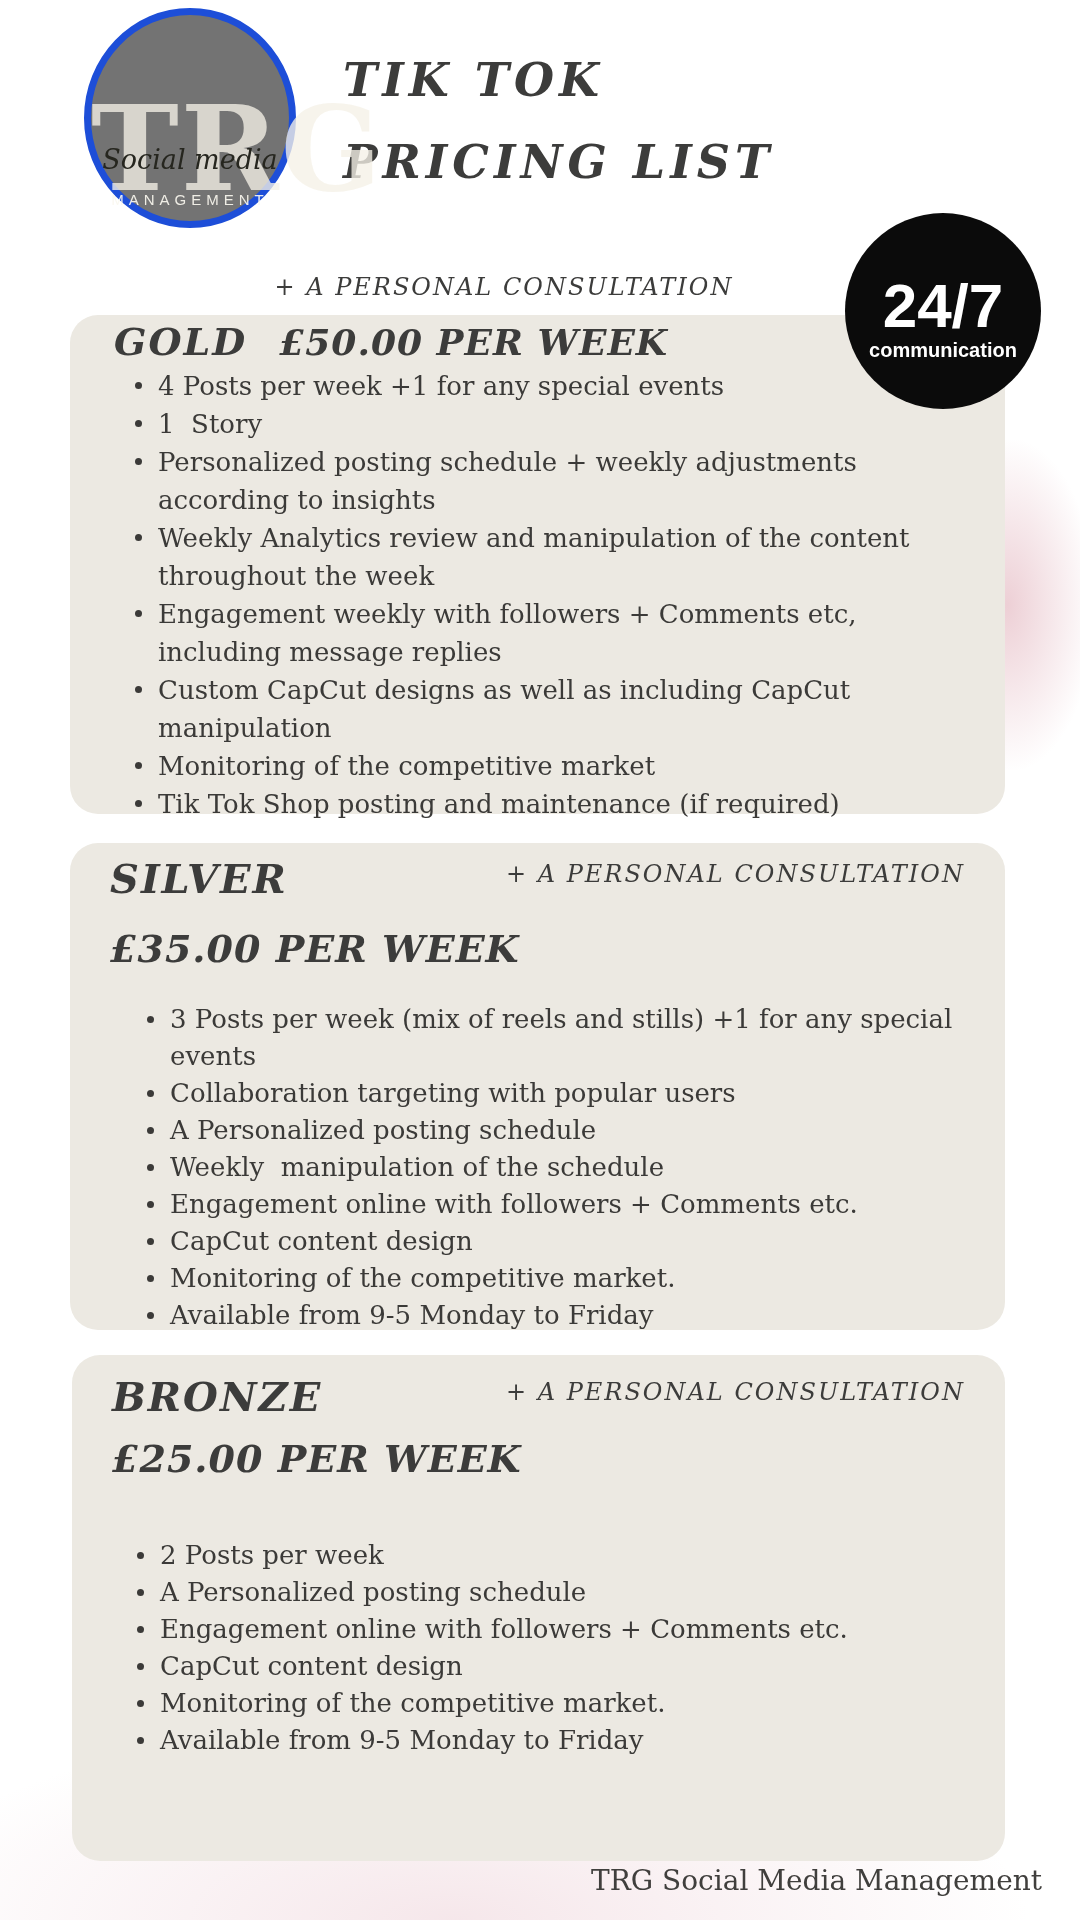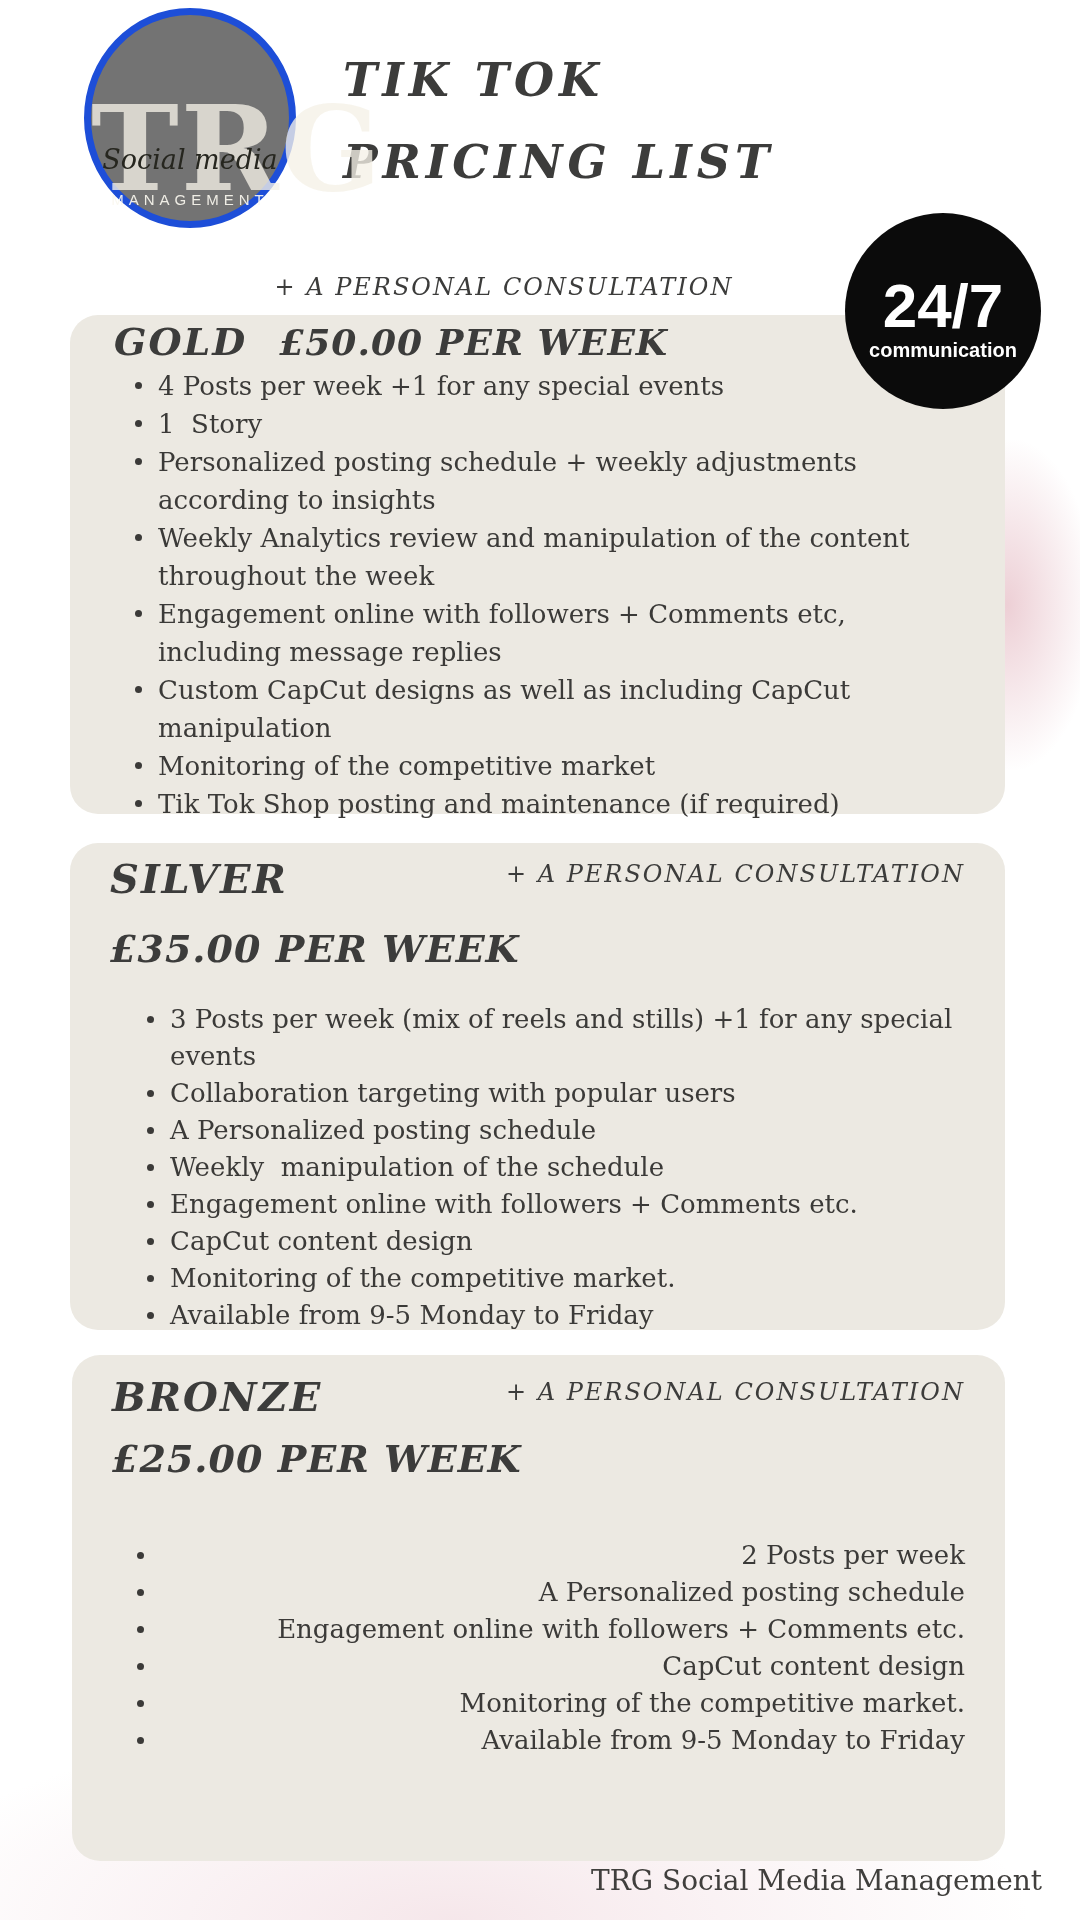--- a/index.html
+++ b/index.html
@@ -128,21 +128,21 @@
   .card-silver .price-line{margin-top:18px;}
   .card-bronze .price-line{margin-top:6px;}
   
   .bullets{
     list-style:none;margin:0;padding:0;
     font-size:26px;line-height:37px;
     color:#3b3a38;
   }
   .card-gold .bullets{margin-top:2px;padding-left:24px;line-height:38px;}
   .card-silver .bullets{margin-top:26px;padding-left:36px;}
-  .card-bronze .bullets{margin-top:52px;padding-left:24px;text-align:right;}
+  .card-bronze .bullets{margin-top:52px;padding-left:24px;}
   .bullets li{
     position:relative;
     padding-left:24px;
     white-space:pre-wrap;
   }
   .bullets li::before{
     content:"";
     position:absolute;left:1px;top:15px;
     width:7px;height:7px;border-radius:50%;
     background:#3b3a38;
@@ -183,21 +183,21 @@
   <section class="card card-gold">
     <div class="head-row">
       <span class="tier-name">GOLD</span>
       <span class="tier-price">£50.00 PER WEEK</span>
     </div>
     <ul class="bullets">
         <li>4 Posts per week +1 for any special events</li>
         <li>1  Story</li>
         <li>Personalized posting schedule + weekly adjustments according to insights</li>
         <li>Weekly Analytics review and manipulation of the content throughout the week</li>
-        <li>Engagement online with followers + Comments etc, including message replies</li>
+        <li>Engagement weekly with followers + Comments etc, including message replies</li>
         <li>Custom CapCut designs as well as including CapCut manipulation</li>
         <li>Monitoring of the competitive market</li>
         <li>Tik Tok Shop posting and maintenance (if required)</li>
       </ul>
   </section>
 
   <section class="card card-silver">
     <div class="head-row">
       <span class="tier-name">SILVER</span>
       <span class="consult">+ A PERSONAL CONSULTATION</span>

